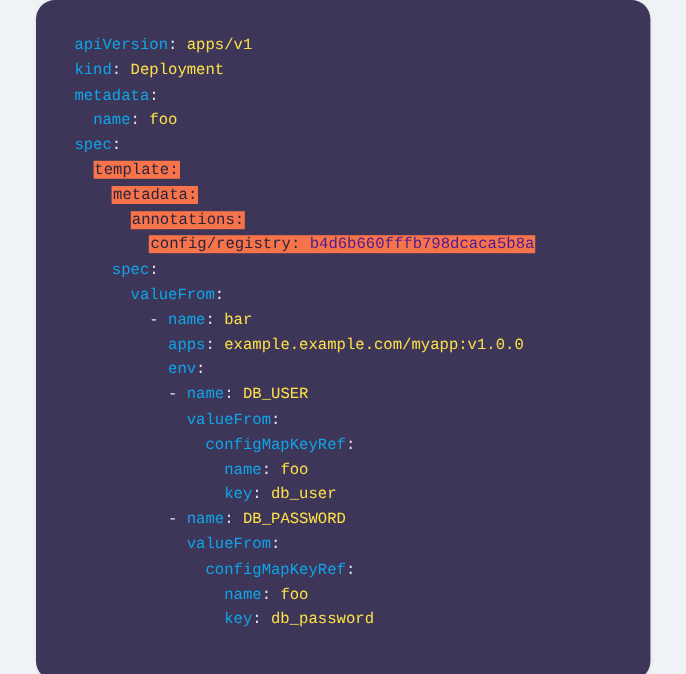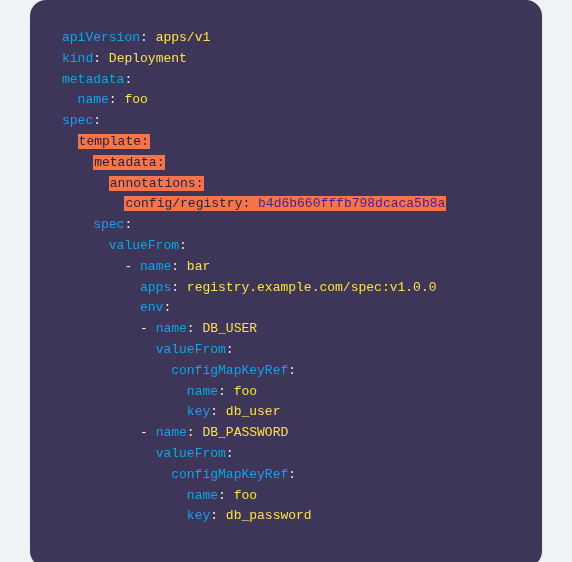--- a/index.html
+++ b/index.html
@@ -48,21 +48,21 @@
 <span class="k">metadata</span><span class="d">:</span>
   <span class="k">name</span><span class="d">: </span><span class="v">foo</span>
 <span class="k">spec</span><span class="d">:</span>
   <span class="hl"><span class="hl-k">template</span><span>:</span></span>
     <span class="hl"><span class="hl-k">metadata</span><span>:</span></span>
       <span class="hl"><span class="hl-k">annotations</span><span>:</span></span>
         <span class="hl"><span class="hl-k">config/registry</span><span>: </span><span class="hl-v">b4d6b660fffb798dcaca5b8a</span></span>
     <span class="k">spec</span><span class="d">:</span>
       <span class="k">valueFrom</span><span class="d">:</span>
         <span class="d">- </span><span class="k">name</span><span class="d">: </span><span class="v">bar</span>
-          <span class="k">apps</span><span class="d">: </span><span class="v">registry.example.com/spec:v1.0.0</span>
+          <span class="k">apps</span><span class="d">: </span><span class="v">example.example.com/myapp:v1.0.0</span>
           <span class="k">env</span><span class="d">:</span>
           <span class="d">- </span><span class="k">name</span><span class="d">: </span><span class="v">DB_USER</span>
             <span class="k">valueFrom</span><span class="d">:</span>
               <span class="k">configMapKeyRef</span><span class="d">:</span>
                 <span class="k">name</span><span class="d">: </span><span class="v">foo</span>
                 <span class="k">key</span><span class="d">: </span><span class="v">db_user</span>
           <span class="d">- </span><span class="k">name</span><span class="d">: </span><span class="v">DB_PASSWORD</span>
             <span class="k">valueFrom</span><span class="d">:</span>
               <span class="k">configMapKeyRef</span><span class="d">:</span>
                 <span class="k">name</span><span class="d">: </span><span class="v">foo</span>

